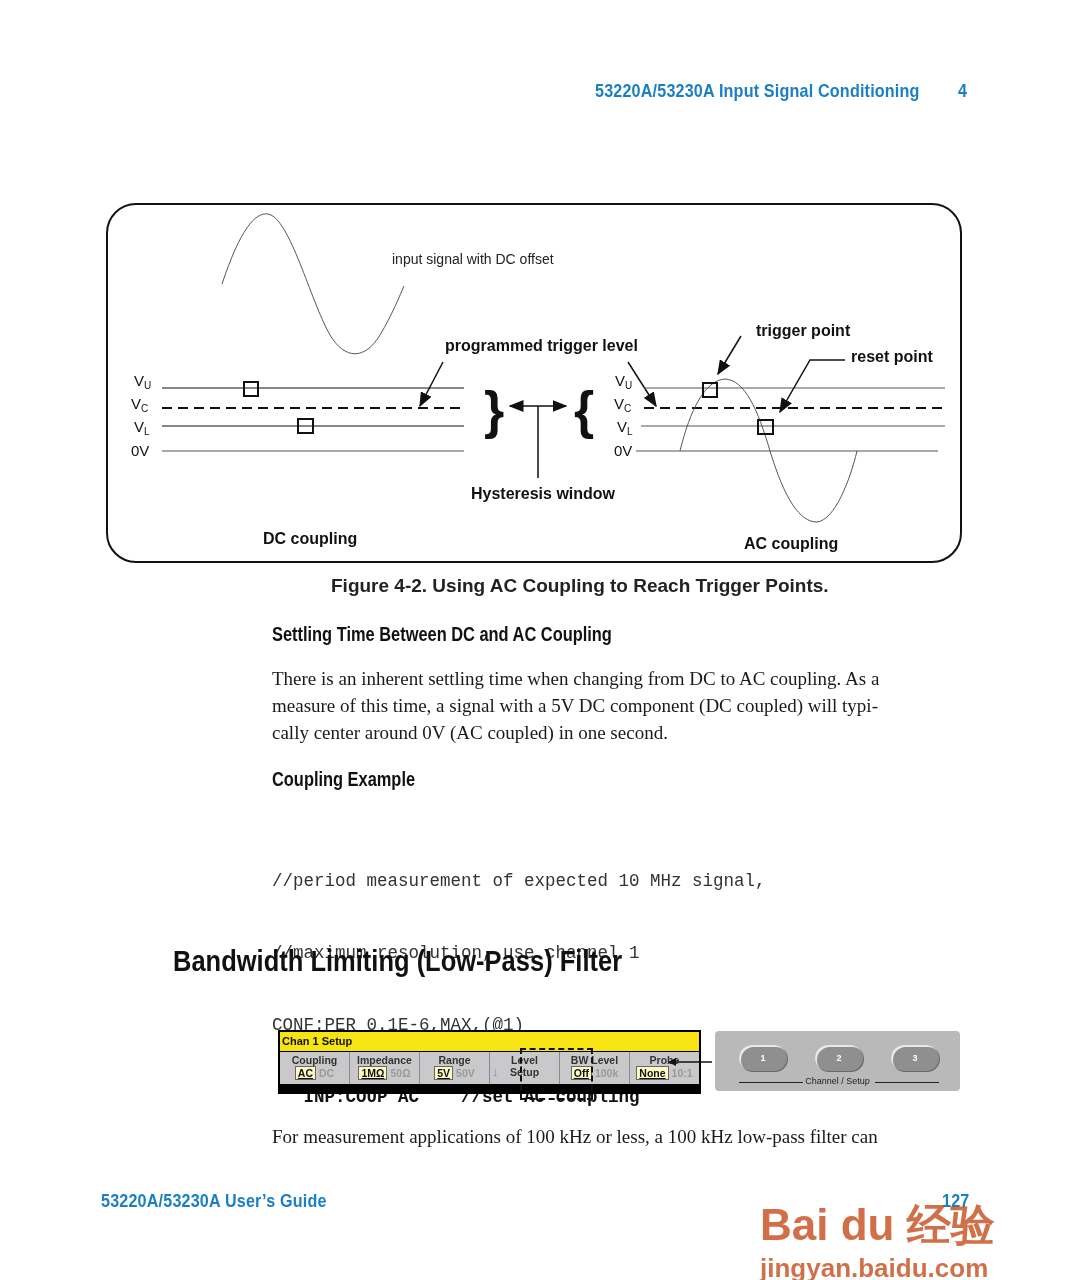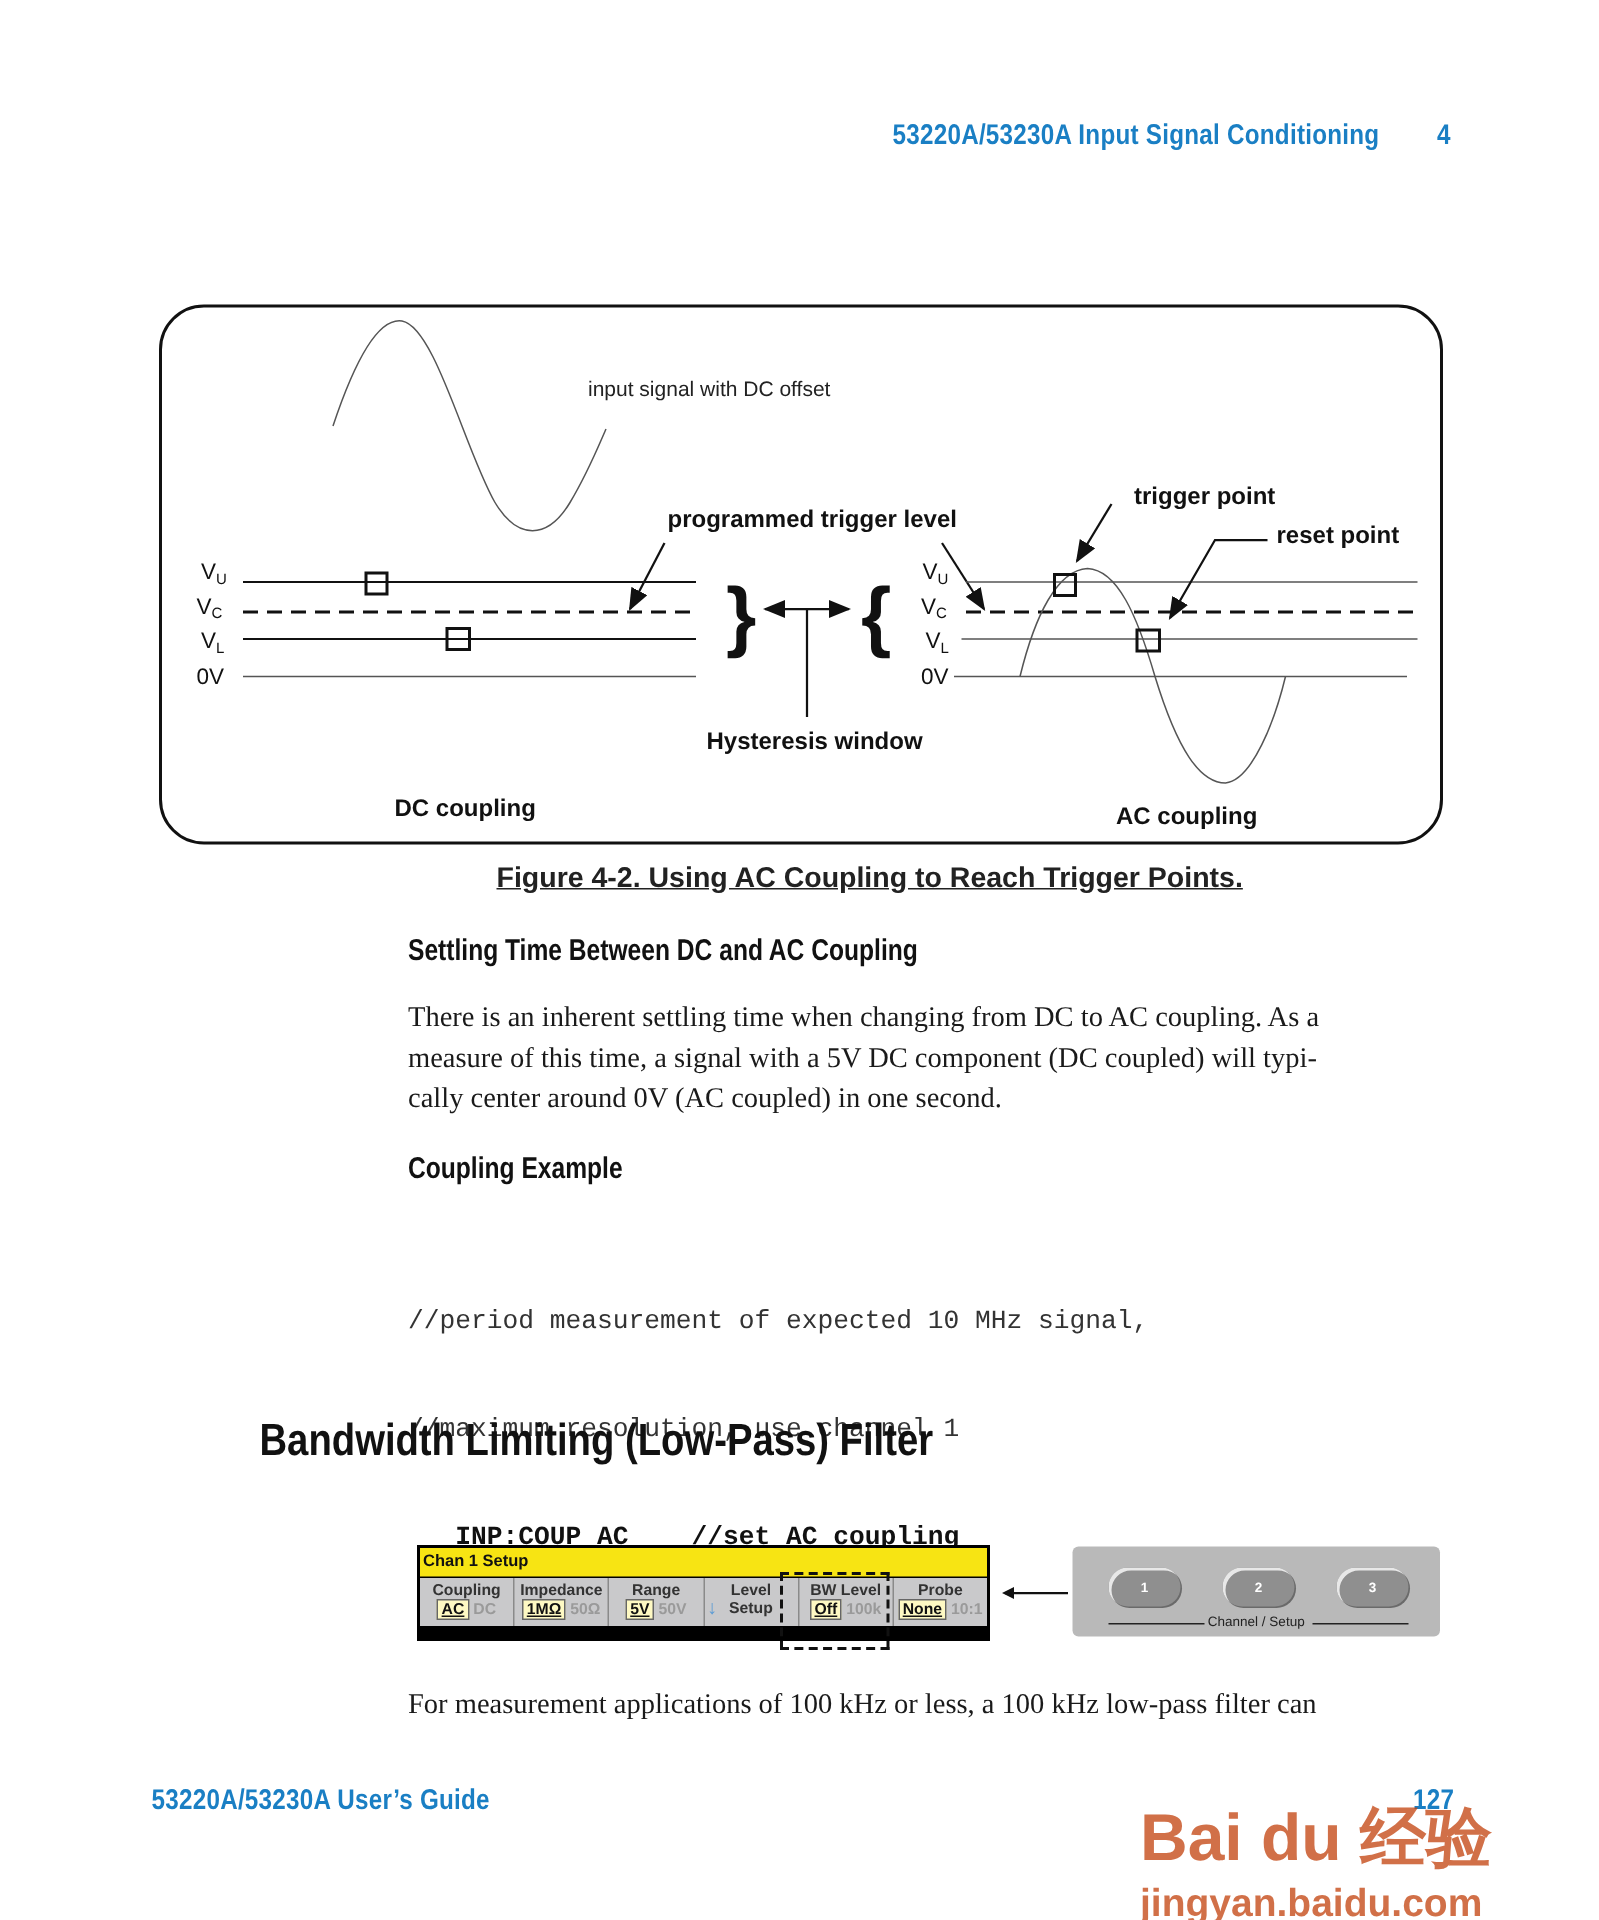--- a/index.html
+++ b/index.html
@@ -1,28 +1,28 @@
 <!DOCTYPE html>
 <html><head>
 <meta charset="utf-8">
 <style>
   html, body { margin: 0; padding: 0; background: #ffffff; }
   body { width: 1066px; height: 1280px; position: relative; overflow: hidden; font-family: "Liberation Sans", sans-serif; color: #111; }
   .abs { position: absolute; }
   .hdr { color: #1a7fc4; font-family: "Liberation Sans", sans-serif; font-weight: bold; font-size: 19px; transform: scaleX(0.85); transform-origin: left top; letter-spacing: 0.2px; }
   .figbox { left: 106px; top: 203px; width: 856px; height: 360px; border: 2.5px solid #111; border-radius: 30px; box-sizing: border-box; }
   svg text { font-family: "Liberation Sans", sans-serif; }
-  .caption { left: 331px; top: 575px; font-weight: bold; font-size: 19px; color: #222; text-decoration: underline; }
+  .caption { left: 331px; top: 575px; font-weight: bold; font-size: 19px; color: #222; }
   .h3 { font-family: "Liberation Sans", sans-serif; font-weight: bold; font-size: 20px; transform: scaleX(0.82); transform-origin: left top; color: #111; }
   .body { font-family: "Liberation Serif", serif; font-size: 19px; line-height: 27px; color: #1a1a1a; width: 700px; }
   .code { font-family: "Liberation Mono", monospace; font-size: 17.5px; line-height: 24px; color: #333; white-space: pre; }
   .code .b { font-weight: bold; color: #111; }
   .h2 { font-family: "Liberation Sans", sans-serif; font-weight: bold; font-size: 30px; transform: scaleX(0.85); transform-origin: left top; color: #111; }
   
-  .sk { left: 278px; top: 1030px; width: 382px; height: 64px; background: #000; }
+  .sk { left: 278px; top: 1030px; width: 423px; height: 64px; background: #000; }
   .sk-title { position: absolute; left: 2px; top: 2px; right: 2px; height: 19px; background: #f7e413; font-size: 11px; font-weight: bold; padding-left: 2px; line-height: 19px; color: #111; }
   .sk-keys { position: absolute; left: 2px; top: 22px; right: 2px; height: 32px; display: flex; background: #c9c9cb; }
   .key { flex: 1; border-right: 1px solid #8a8a8a; text-align: center; font-size: 10.5px; font-weight: bold; color: #333; padding-top: 2px; box-sizing: border-box; }
   .key:last-child { border-right: none; }
   .key .opts { margin-top: 1px; }
   .opt-on { background: #fef9c3; color: #111; padding: 0 2px; border: 1px solid #666; text-decoration: underline; }
   .opt-off { color: #9a9a9a; margin-left: 3px; }
   .dashbox { left: 520px; top: 1048px; width: 73px; height: 52px; border: 2px dashed #111; box-sizing: border-box; }
   .chanpanel { left: 715px; top: 1031px; width: 245px; height: 60px; background: #b9b9b9; border-radius: 4px; }
   .chbtn { position: absolute; top: 14px; width: 48px; height: 26px; border-radius: 13px; background: #8f8f8f; box-shadow: inset 2px 2px 0 #e8e8e8, 1px 1px 0 #6a6a6a; font-size: 9px; font-weight: bold; color: #fff; text-align: center; line-height: 26px; }
@@ -101,20 +101,21 @@
 <div class="abs body" style="left:272px; top:665px;">
   <div>There is an inherent settling time when changing from DC to AC coupling. As a</div>
   <div>measure of this time, a signal with a 5V DC component (DC coupled) will typi-</div>
   <div>cally center around 0V (AC coupled) in one second.</div>
 </div>
 
 <div class="abs h3" style="left:272px; top:768px;">Coupling Example</div>
 <div class="abs code" style="left:272px; top:821px;">
   <div>//period measurement of expected 10 MHz signal,</div>
   <div>//maximum resolution, use channel 1</div>
+  <div>CONF:PER 0.1E-6,MAX,(@1)</div>
   <div class="b">   INP:COUP AC    //set AC coupling</div>
 </div>
 
 <div class="abs h2" style="left:173px; top:944px;">Bandwidth Limiting (Low-Pass) Filter</div>
 
 <div class="abs sk">
   <div class="sk-title">Chan 1 Setup</div>
   <div class="sk-keys">
     <div class="key">
       <div>Coupling</div>

